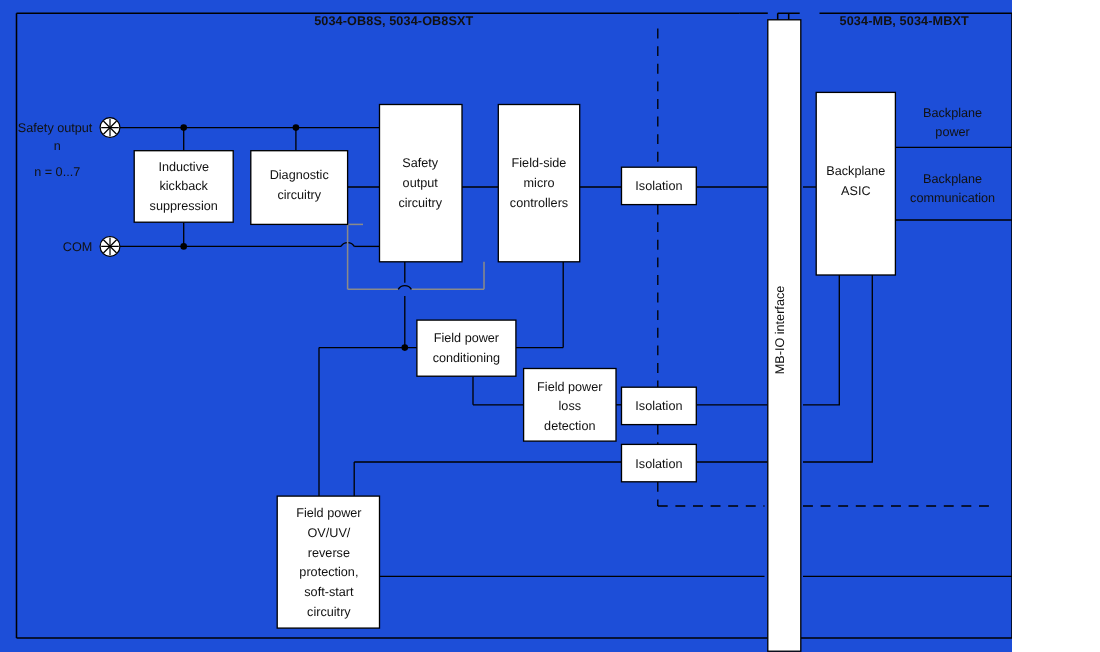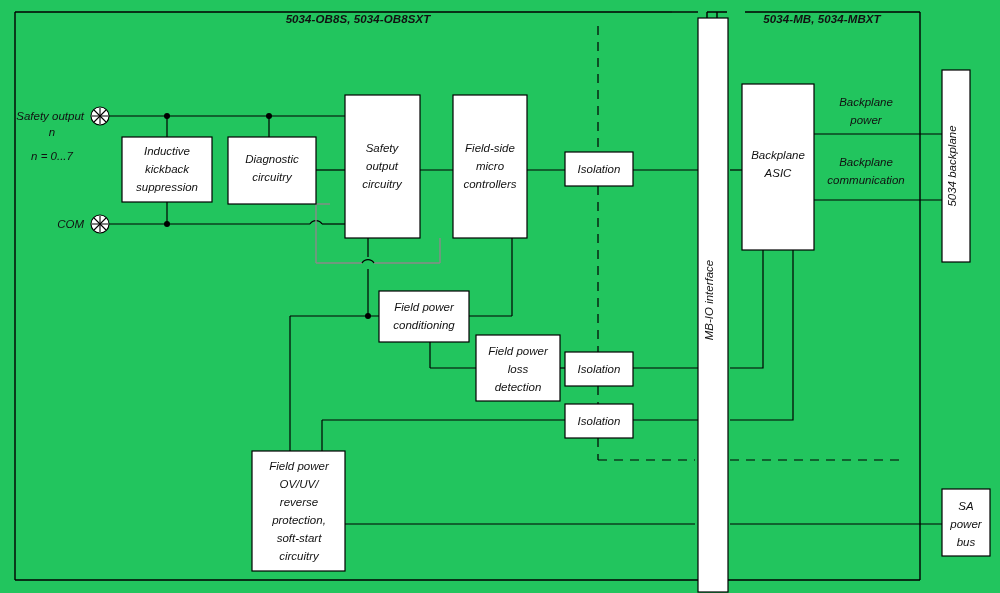--- a/index.html
+++ b/index.html
@@ -1,17 +1,17 @@
 <!DOCTYPE html>
 <html><head>
 <meta charset="utf-8">
 <style>
   html,body{margin:0;padding:0;background:#ffffff;}
   body{font-family:"Liberation Sans",sans-serif;}
-  #stage{position:relative;width:1000px;height:593px;background:#22c55e;overflow:hidden;font-style:italic;}
+  #stage{position:relative;width:920px;height:593px;background:#1d4ed8;overflow:hidden;}
   svg{position:absolute;left:0;top:0;width:1000px;height:593px;}
   .blk{fill:#ffffff;stroke:#000000;stroke-width:1.2;}
   .panel{fill:none;stroke:#000000;stroke-width:1.4;}
   .wire{stroke:#000000;stroke-width:1.2;fill:none;}
   .wire-gray{stroke:#8a8a8a;stroke-width:1.4;fill:none;}
   .iso-dash{stroke:#000000;stroke-width:1.2;fill:none;stroke-dasharray:9 7;}
   .dot{fill:#000000;}
   .term{fill:#ffffff;stroke:#000000;stroke-width:1.1;}
   .termx{stroke:#000000;stroke-width:1.1;fill:none;}
   text{fill:#111111;font-family:"Liberation Sans",sans-serif;}

